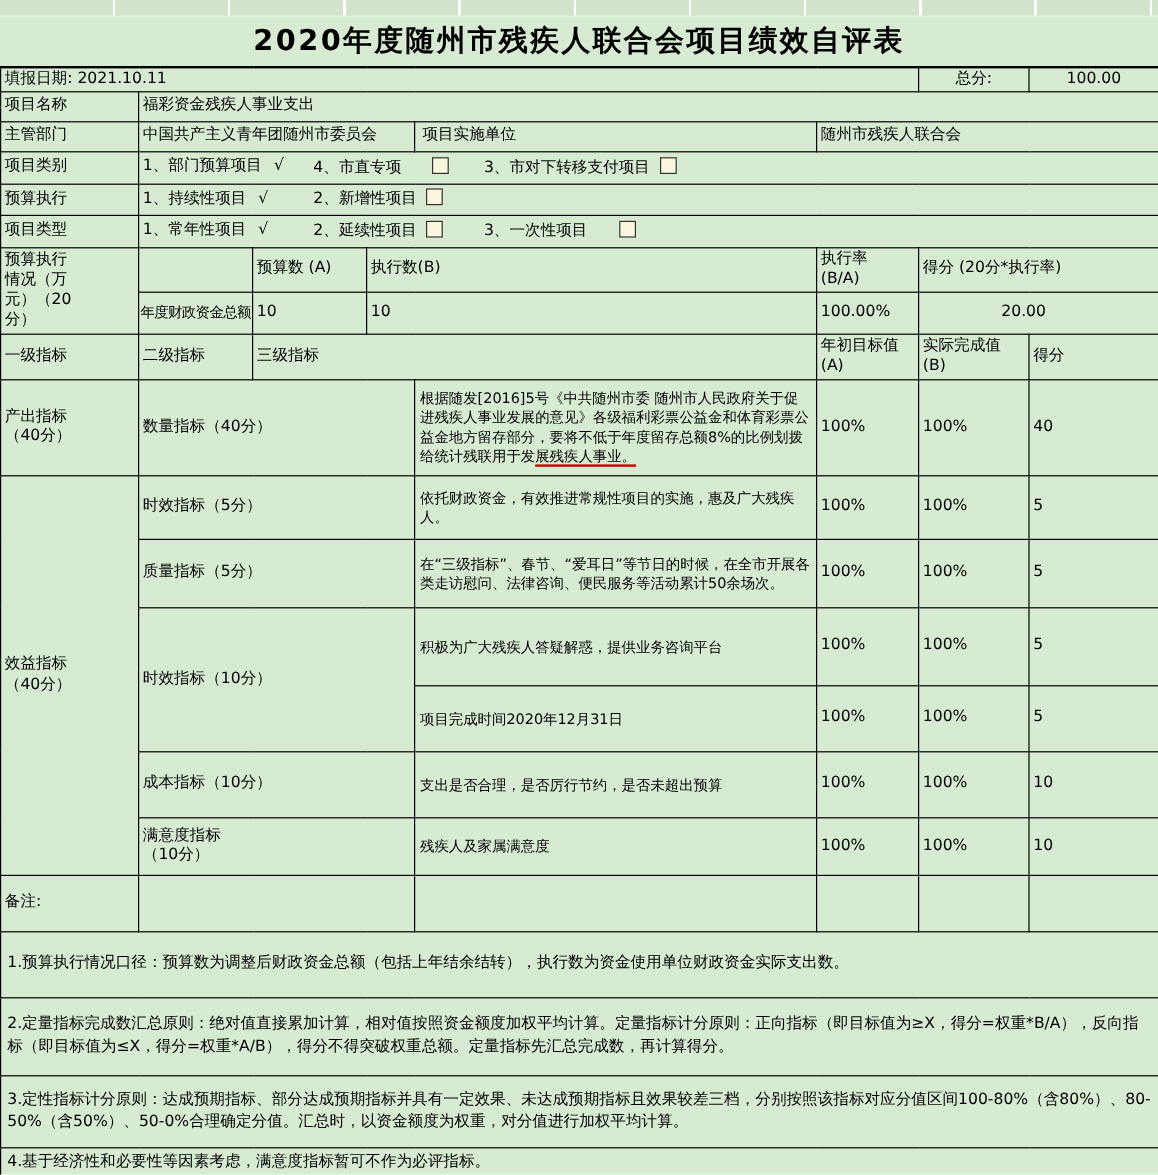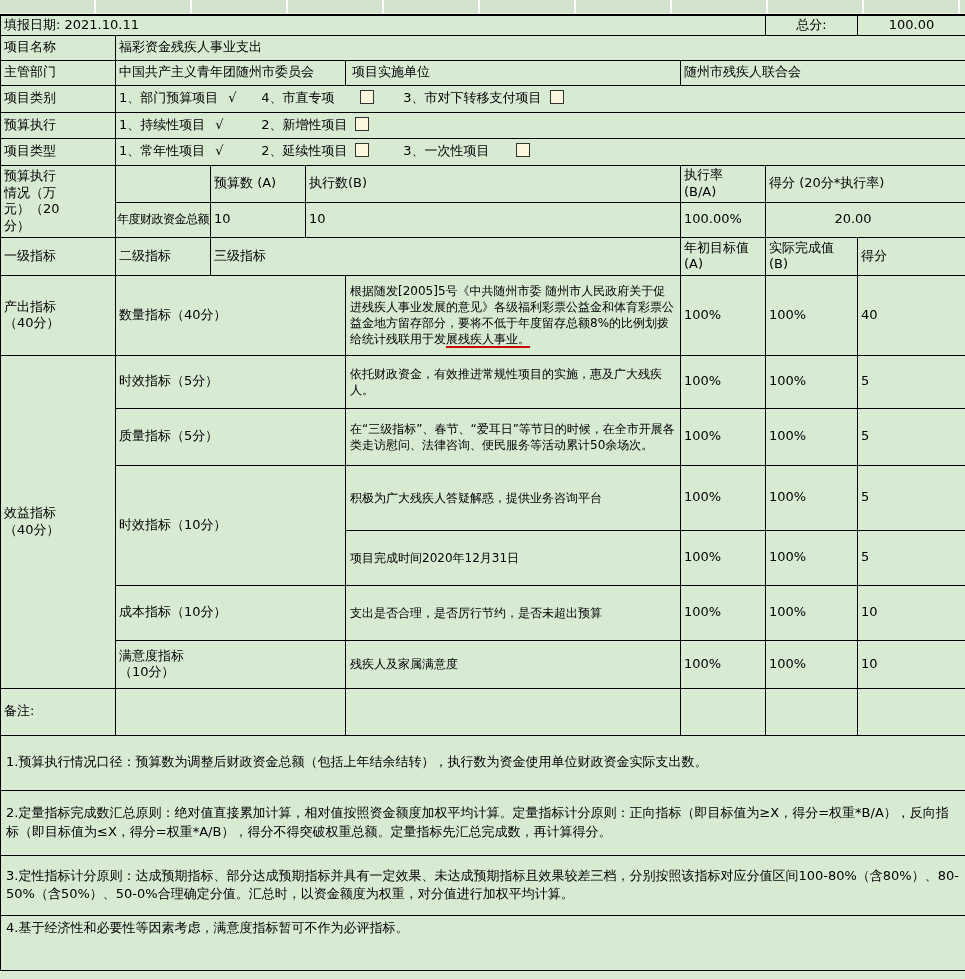--- a/index.html
+++ b/index.html
@@ -54,20 +54,21 @@
   .impl-label{padding-left:6px;margin-top:27px;}
   .gap{display:inline-block;width:18px;}
 </style>
 </head>
 <body>
 
 <div class="sheet">
 
   <div class="top-strip"></div>
 
+  <div class="title">2020年度随州市残疾人联合会项目绩效自评表</div>
 
   <table class="main">
     <colgroup>
       <col style="width:115px">
         <col style="width:95px">
         <col style="width:95px">
         <col style="width:40px">
       <col style="width:335px">
         <col style="width:85px">
         <col style="width:92px">
@@ -152,21 +153,21 @@
       <td class="c pre">实际完成值
 (B)</td>
       <td class="c">得分</td>
     </tr>
 
     <tr style="height:80px">
       <td class="pre">产出指标
 （40分）</td>
       <td colspan="3">数量指标（40分）</td>
       <td class="ind-l3">
-        <span>根据随发[2005]5号《中共随州市委 随州市人民政府关于促进残疾人事业发展的意见》各级福利彩票公益金和体育彩票公益金地方留存部分，要将不低于年度留存总额8%的比例划拨给统计残联用于发</span><span class="red-u">展残疾人事业。</span>
+        <span>根据随发[2016]5号《中共随州市委 随州市人民政府关于促进残疾人事业发展的意见》各级福利彩票公益金和体育彩票公益金地方留存部分，要将不低于年度留存总额8%的比例划拨给统计残联用于发</span><span class="red-u">展残疾人事业。</span>
       </td>
       <td class="c">100%</td>
       <td class="c">100%</td>
       <td class="c">40</td>
     </tr>
 
     <tr style="height:53px">
       <td rowspan="6" class="pre">效益指标
 （40分）</td>
       <td colspan="3">时效指标（5分）</td>

